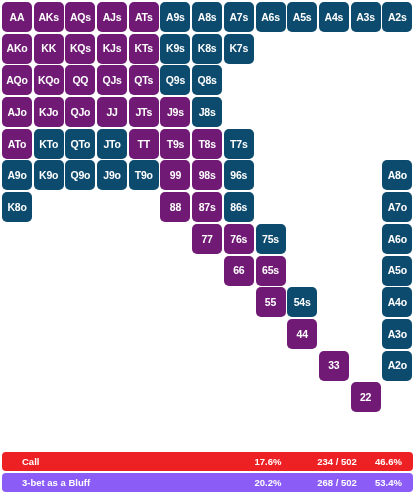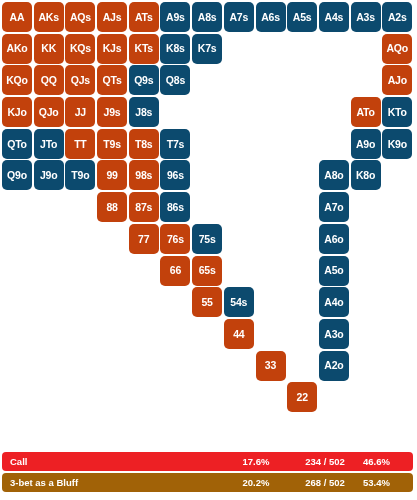--- a/index.html
+++ b/index.html
@@ -35,21 +35,21 @@
     font-size: 10.5px;
     font-weight: bold;
     color: #ffffff;
     letter-spacing: -0.2px;
     line-height: 1;
     box-sizing: border-box;
     user-select: none;
   }
 
   .cell.call {
-    background: #c2410c;
+    background: #701a75;
   }
   .cell.bluff {
     background: #0c4a6e;
   }
   .cell.empty {
     background: transparent;
     color: transparent;
   }
 
   #legend {
@@ -64,27 +64,27 @@
 
   .legend-row {
     height: 19px;
     border-radius: 4px;
     display: flex;
     align-items: center;
     color: #ffffff;
     font-size: 9.5px;
     font-weight: bold;
     box-sizing: border-box;
-    padding: 0 8px;
+    padding: 0 20px;
   }
   .legend-row.call {
     background: #ed2024;
   }
   .legend-row.bluff {
-    background: #a16207;
+    background: #8b5cf6;
   }
 
   .legend-label {
     flex: 0 0 215px;
     text-align: left;
     white-space: nowrap;
   }
   .legend-val {
     flex: 0 0 62px;
     text-align: center;
@@ -116,20 +116,21 @@
     <div class="cell bluff">A6s</div>
     <div class="cell bluff">A5s</div>
     <div class="cell bluff">A4s</div>
     <div class="cell bluff">A3s</div>
     <div class="cell bluff">A2s</div>
     <div class="cell call">AKo</div>
     <div class="cell call">KK</div>
     <div class="cell call">KQs</div>
     <div class="cell call">KJs</div>
     <div class="cell call">KTs</div>
+    <div class="cell bluff">K9s</div>
     <div class="cell bluff">K8s</div>
     <div class="cell bluff">K7s</div>
     <div class="cell empty">K6s</div>
     <div class="cell empty">K5s</div>
     <div class="cell empty">K4s</div>
     <div class="cell empty">K3s</div>
     <div class="cell empty">K2s</div>
     <div class="cell call">AQo</div>
     <div class="cell call">KQo</div>
     <div class="cell call">QQ</div>
@@ -140,20 +141,21 @@
     <div class="cell empty">Q7s</div>
     <div class="cell empty">Q6s</div>
     <div class="cell empty">Q5s</div>
     <div class="cell empty">Q4s</div>
     <div class="cell empty">Q3s</div>
     <div class="cell empty">Q2s</div>
     <div class="cell call">AJo</div>
     <div class="cell call">KJo</div>
     <div class="cell call">QJo</div>
     <div class="cell call">JJ</div>
+    <div class="cell call">JTs</div>
     <div class="cell call">J9s</div>
     <div class="cell bluff">J8s</div>
     <div class="cell empty">J7s</div>
     <div class="cell empty">J6s</div>
     <div class="cell empty">J5s</div>
     <div class="cell empty">J4s</div>
     <div class="cell empty">J3s</div>
     <div class="cell empty">J2s</div>
     <div class="cell call">ATo</div>
     <div class="cell bluff">KTo</div>

